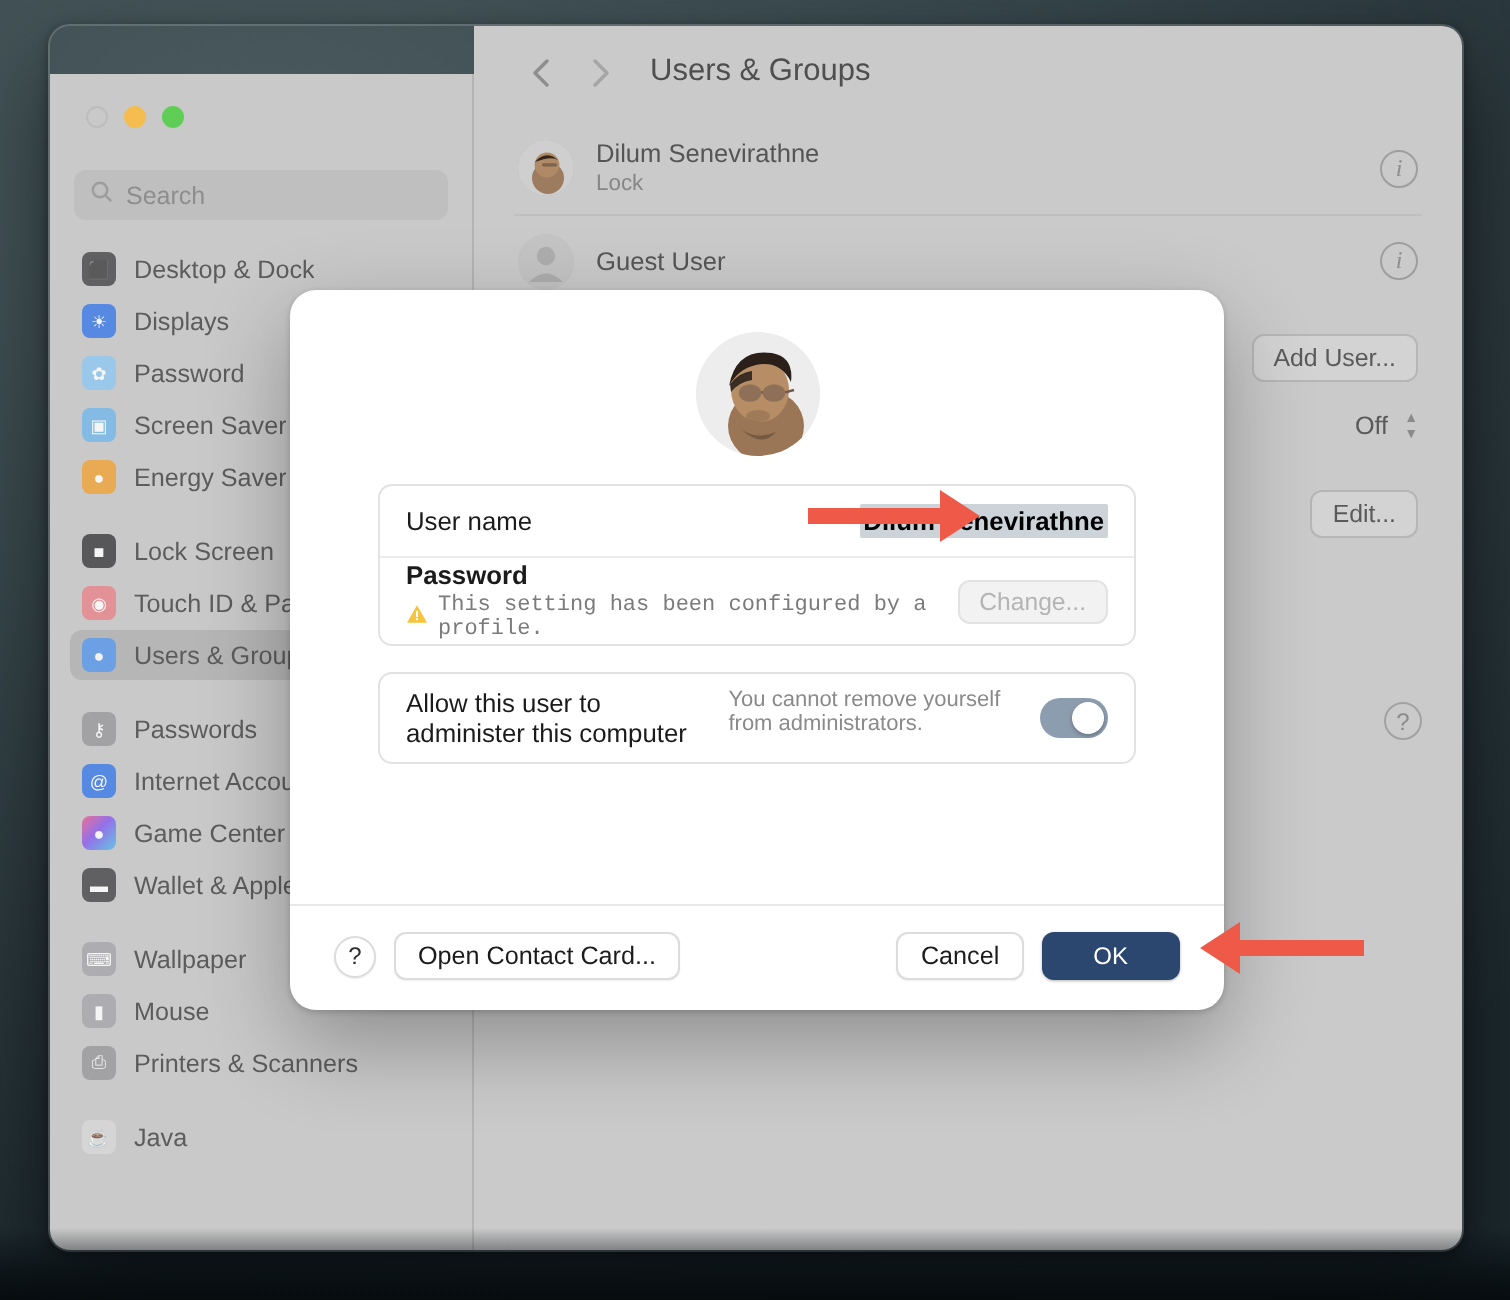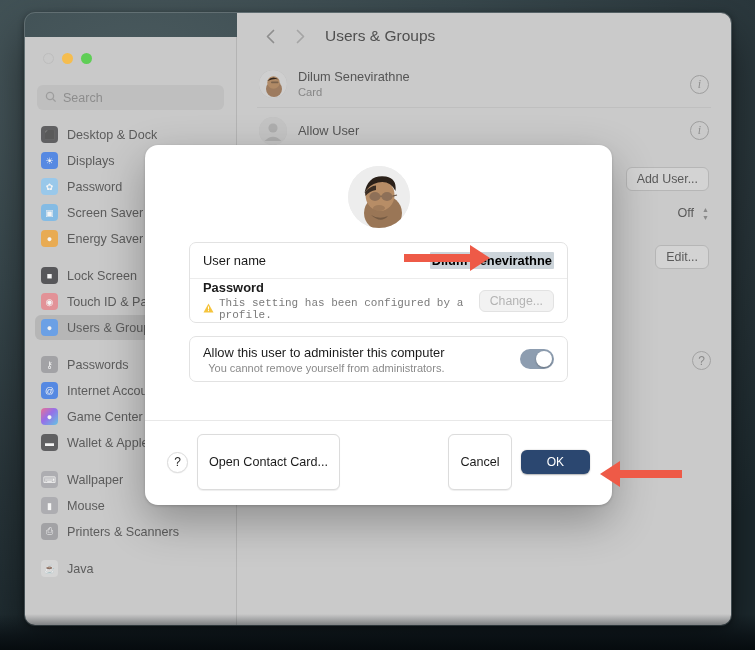--- a/index.html
+++ b/index.html
@@ -298,21 +298,21 @@
     position: absolute;
     top: 2px; left: 16px;
     width: 16px; height: 16px;
     border-radius: 50%;
     background: #fff;
     box-shadow: 0 1px 2px rgba(0,0,0,0.28);
   }
   .toggle.on-dim  { background: #8d9db0; }
   .toggle.on-dark { background: #24416c; }
 
-  .sw-stack { display: flex; flex-direction: column; gap: 2px; align-items: flex-end; }
+  .sw-stack { display: flex; flex-direction: row; gap: 2px; }
   .sw-title { font-size: 12.9px; color: #1b1b1b; }
   .sw-note  { font-size: 11px; color: #8a8a8a; }
 
   .sheet-footer {
     margin-top: auto;
     border-top: 1px solid #e8e8e8;
     padding: 13px 22px 15px 22px;
     display: flex;
     align-items: center;
     gap: 9px;
@@ -326,21 +326,21 @@
     color: #2a2a2a;
     display: flex; align-items: center; justify-content: center;
     box-shadow: 0 0.5px 1px rgba(0,0,0,0.08);
   }
   .btn-plain {
     background: #fff;
     border: 1px solid #dcdcdc;
     border-radius: 6px;
     font-size: 12.6px;
     color: #1b1b1b;
-    padding: 20px 11px;
+    padding: 4px 11px;
     box-shadow: 0 0.5px 1px rgba(0,0,0,0.07);
     font-family: "Liberation Sans", sans-serif;
   }
   .footer-spacer { flex: 1; }
   .btn-ok {
     border: none;
     border-radius: 6px;
     font-size: 12px;
     color: #fff;
     padding: 5px 26px;
@@ -491,35 +491,35 @@
             <svg width="28" height="28" viewBox="0 0 28 28">
               <circle cx="14" cy="14" r="14" fill="#cfcfcf"></circle>
               <ellipse cx="15" cy="19" rx="8" ry="8" fill="#9d7b5f"></ellipse>
               <circle cx="14.5" cy="12.5" r="6.2" fill="#b08a66"></circle>
               <path d="M8.4 11 Q14 4.6 20.3 10.2 Q17 7.6 8.4 11 Z" fill="#32261d"></path>
               <rect x="12" y="11.6" width="7.5" height="1.7" rx="0.8" fill="#6a5545" opacity="0.75"></rect>
             </svg>
           </div>
           <div class="row-text">
             <div class="row-name">Dilum Senevirathne</div>
-            <div class="row-sub">Card</div>
+            <div class="row-sub">Lock</div>
           </div>
           <div class="info-btn">i</div>
         </div>
 
         <div class="user-row">
           <div class="row-avatar guest">
             <svg width="28" height="28" viewBox="0 0 28 28">
               <circle cx="14" cy="14" r="14" fill="#c4c4c4"></circle>
               <circle cx="14" cy="11" r="4.6" fill="#aeaeae"></circle>
               <path d="M5.5 24 Q14 15.5 22.5 24 Z" fill="#aeaeae"></path>
             </svg>
           </div>
           <div class="row-text">
-            <div class="row-name">Allow User</div>
+            <div class="row-name">Guest User</div>
             <div class="row-sub"></div>
           </div>
           <div class="info-btn">i</div>
         </div>
 
         <div class="bg-row-add">
           <button class="ghost-btn">Add User...</button>
         </div>
 
         <div class="bg-setting">

